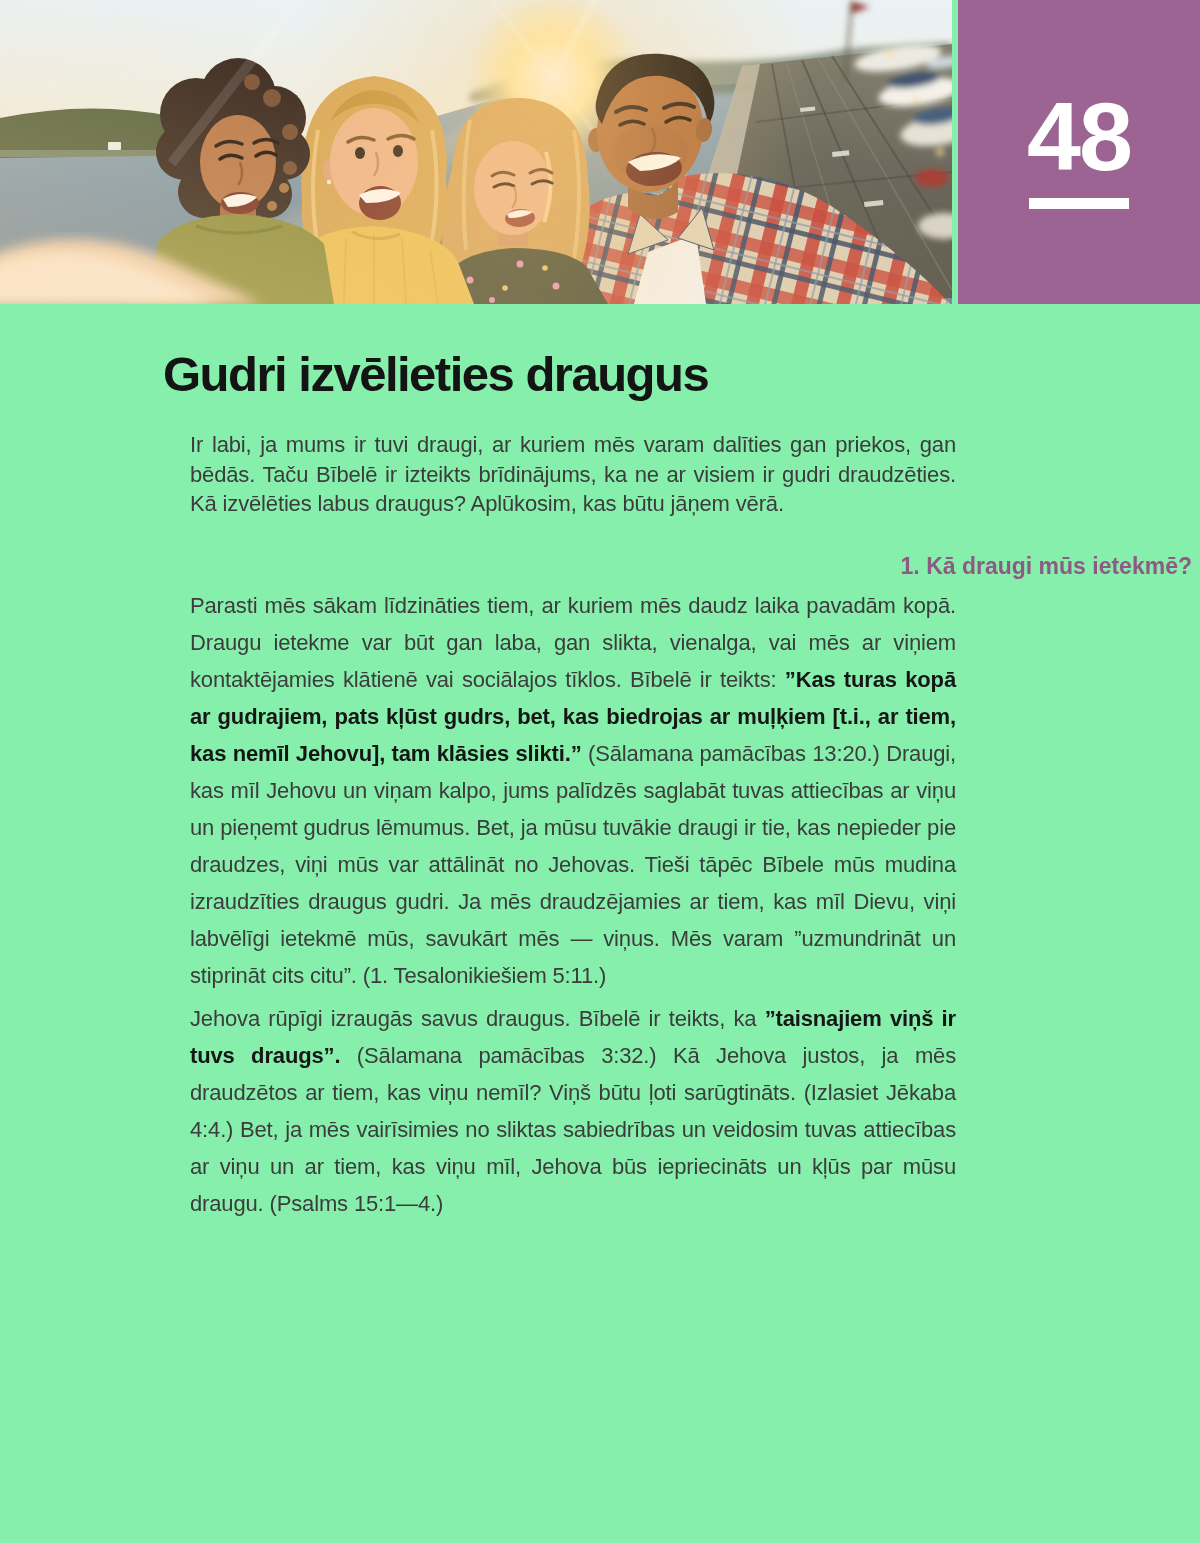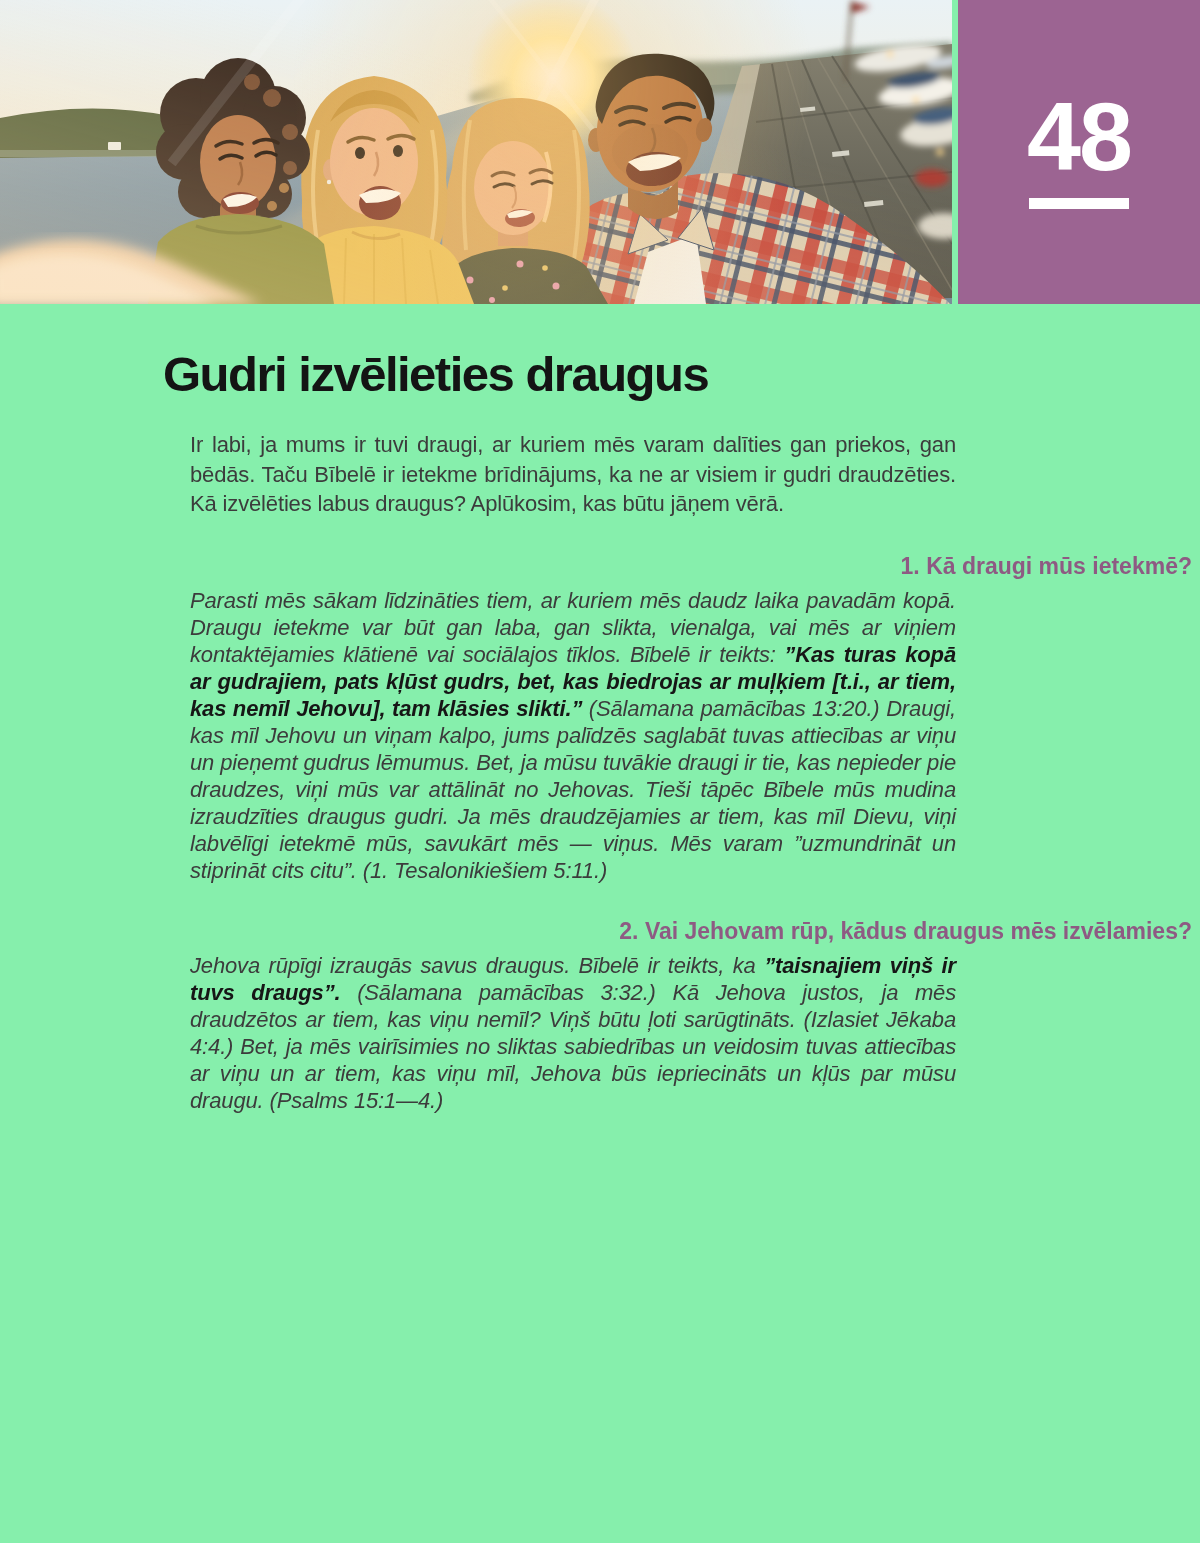--- a/index.html
+++ b/index.html
@@ -72,25 +72,24 @@
     font-size:23px;
     line-height:30px;
     font-weight:bold;
     color:var(--heading-purple,#8e5a83);
     text-align:right;
   }
   .section-paragraph{
     margin:6px 0 0 190px;
     width:766px;
     font-size:22px;
-    line-height:27px;
+    line-height:37px;
     color:#3c3c3c;
     text-align:justify;
     letter-spacing:-0.15px;
-    font-style:italic;
   }
   .bold-quote{
     font-weight:bold;
     color:#161616;
   }
 </style>
 </head>
 <body>
 
 <div class="page">
@@ -316,22 +315,21 @@
   </div>
 
   <div class="badge">
     <div class="badge-number">48</div>
     <div class="badge-underline"></div>
   </div>
 
   <div class="content">
     <h1 class="title">Gudri izvēlieties draugus</h1>
 
-    <p class="body-text">Ir labi, ja mums ir tuvi draugi, ar kuriem mēs varam dalīties gan priekos, gan bēdās. Taču Bībelē ir ietekme brīdinājums, ka ne ar visiem ir gudri draudzēties. Kā izvēlēties labus draugus? Aplūkosim, kas būtu jāņem vērā.</p>
+    <p class="body-text">Ir labi, ja mums ir tuvi draugi, ar kuriem mēs varam dalīties gan priekos, gan bēdās. Taču Bībelē ir izteikts brīdinājums, ka ne ar visiem ir gudri draudzēties. Kā izvēlēties labus draugus? Aplūkosim, kas būtu jāņem vērā.</p>
 
     <h2 class="section-heading">1. Kā draugi mūs ietekmē?</h2>
     <p class="section-paragraph"><span>Parasti mēs sākam līdzināties tiem, ar kuriem mēs daudz laika pavadām kopā. Draugu ietekme var būt gan laba, gan slikta, vienalga, vai mēs ar viņiem kontaktējamies klātienē vai sociālajos tīklos. Bībelē ir teikts: </span><span class="bold-quote">”Kas turas kopā ar gudrajiem, pats kļūst gudrs, bet, kas biedrojas ar muļķiem [t.i., ar tiem, kas nemīl Jehovu], tam klāsies slikti.”</span><span> (Sālamana pamācības 13:20.) Draugi, kas mīl Jehovu un viņam kalpo, jums palīdzēs saglabāt tuvas attiecības ar viņu un pieņemt gudrus lēmumus. Bet, ja mūsu tuvākie draugi ir tie, kas nepieder pie draudzes, viņi mūs var attālināt no Jehovas. Tieši tāpēc Bībele mūs mudina izraudzīties draugus gudri. Ja mēs draudzējamies ar tiem, kas mīl Dievu, viņi labvēlīgi ietekmē mūs, savukārt mēs — viņus. Mēs varam ”uzmundrināt un stiprināt cits citu”. (1. Tesalonikiešiem 5:11.)</span></p>
 
-    <h2 class="section-heading">2. Vai Jehovam rūp, kādus draugus mēs izvēlamies?</h2>
     <p class="section-paragraph"><span>Jehova rūpīgi izraugās savus draugus. Bībelē ir teikts, ka </span><span class="bold-quote">”taisnajiem viņš ir tuvs draugs”.</span><span> (Sālamana pamācības 3:32.) Kā Jehova justos, ja mēs draudzētos ar tiem, kas viņu nemīl? Viņš būtu ļoti sarūgtināts. (Izlasiet Jēkaba 4:4.) Bet, ja mēs vairīsimies no sliktas sabiedrības un veidosim tuvas attiecības ar viņu un ar tiem, kas viņu mīl, Jehova būs iepriecināts un kļūs par mūsu draugu. (Psalms 15:1—4.)</span></p>
   </div>
 
 </div>
 
 </body></html>

